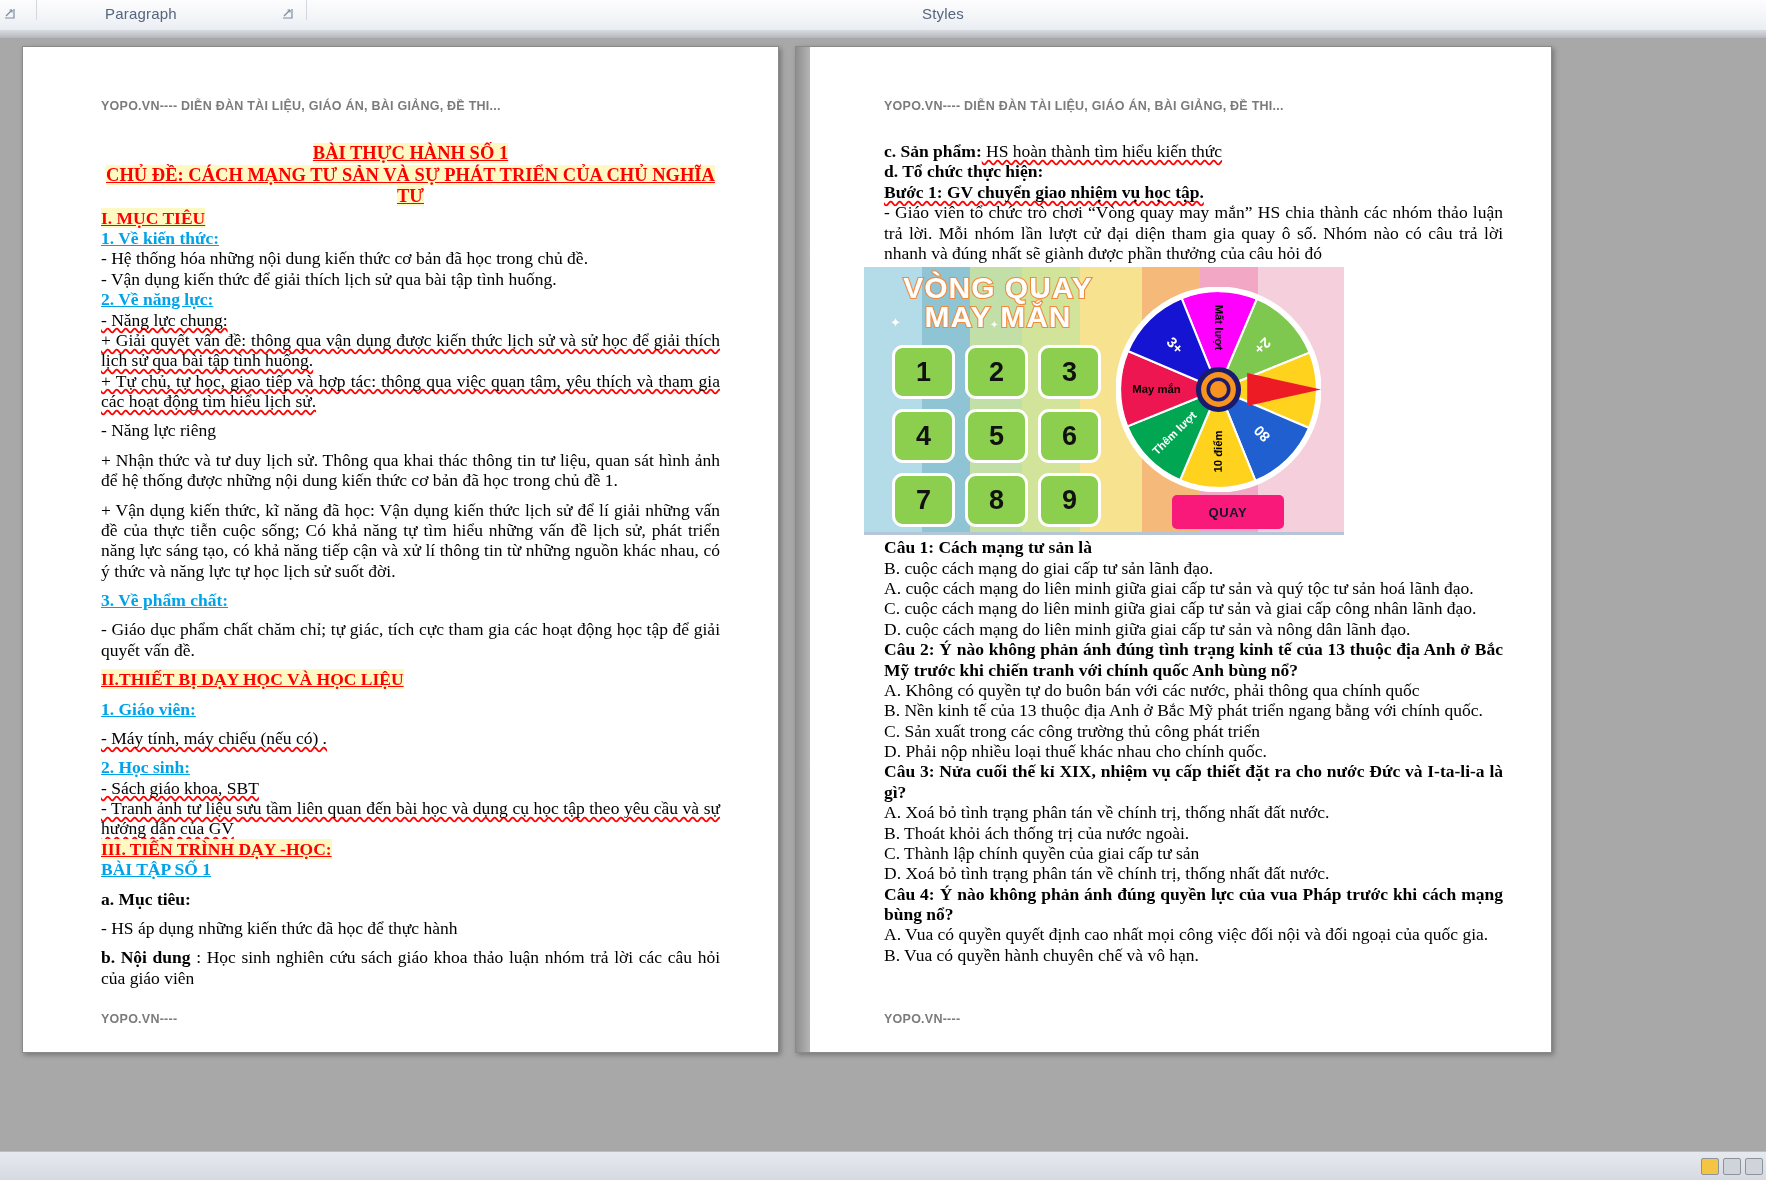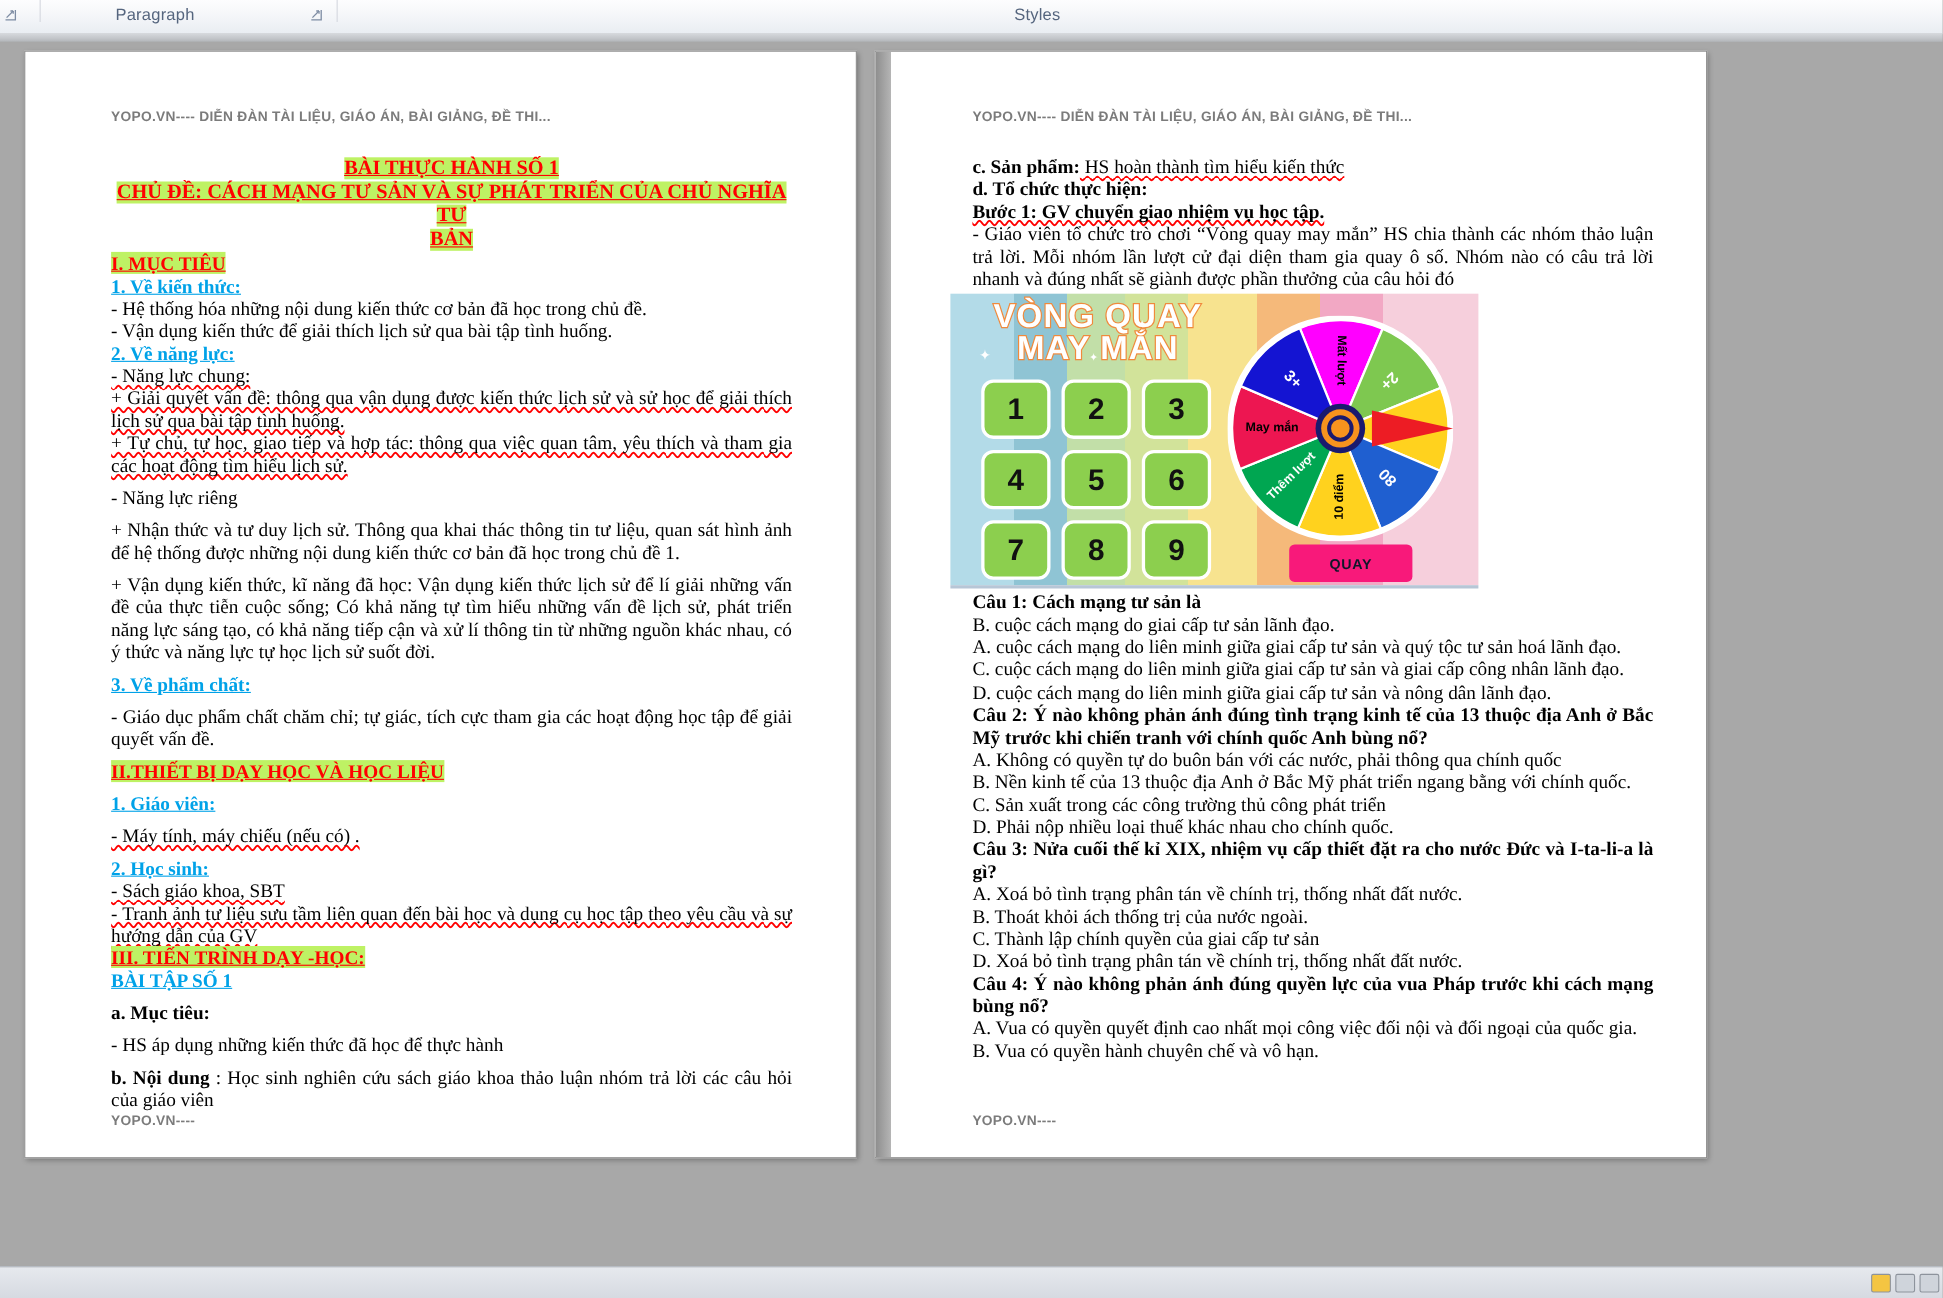--- a/index.html
+++ b/index.html
@@ -57,21 +57,21 @@
   .ftr{position:absolute;left:78px;bottom:26px;}
   
   .p{font-size:17.5px;line-height:1.215;color:#000;margin:0;text-align:justify;}
   .tight{line-height:1.165;}
   .sp{margin-top:9px;}
   .ctr{text-align:center;}
   .b{font-weight:bold;}
   .u{text-decoration:underline;}
   .red{color:#ff0000;}
   .blue{color:#00a2e8;}
-  .hl{background:#bef264;}
+  .hl{background:#fef9c3;}
   .bigtitle{font-size:18.5px;font-weight:bold;}
   
   .sq{
     text-decoration:underline;
     text-decoration-style:wavy;
     text-decoration-color:#ff0000;
     text-decoration-skip-ink:none;
     text-underline-offset:2px;
     margin-top:20px;
   }
@@ -166,23 +166,20 @@
     <div class="page-inner">
       <div class="hdr">YOPO.VN---- DIỄN ĐÀN TÀI LIỆU, GIÁO ÁN, BÀI GIẢNG, ĐỀ THI...</div>
 
       <div style="height:30px"></div>
 
       <p class="p ctr bigtitle tight">
         <span class="hl red u">BÀI THỰC HÀNH SỐ 1</span>
       </p>
       <p class="p ctr bigtitle tight">
         <span class="hl red u">CHỦ ĐỀ: CÁCH MẠNG TƯ SẢN VÀ SỰ PHÁT TRIỂN CỦA CHỦ NGHĨA TƯ</span>
-      </p>
-      <p class="p ctr bigtitle tight">
-        <span class="hl red u">BẢN</span>
       </p>
 
       <p class="p tight">
         <span class="hl red u b">I. MỤC TIÊU</span>
       </p>
       <p class="p tight">
         <span class="blue b u">1. Về kiến thức:</span>
       </p>
       <p class="p tight">- Hệ thống hóa những nội dung kiến thức cơ bản đã học trong chủ đề.</p>
       <p class="p tight">- Vận dụng kiến thức để giải thích lịch sử qua bài tập tình huống.</p>

